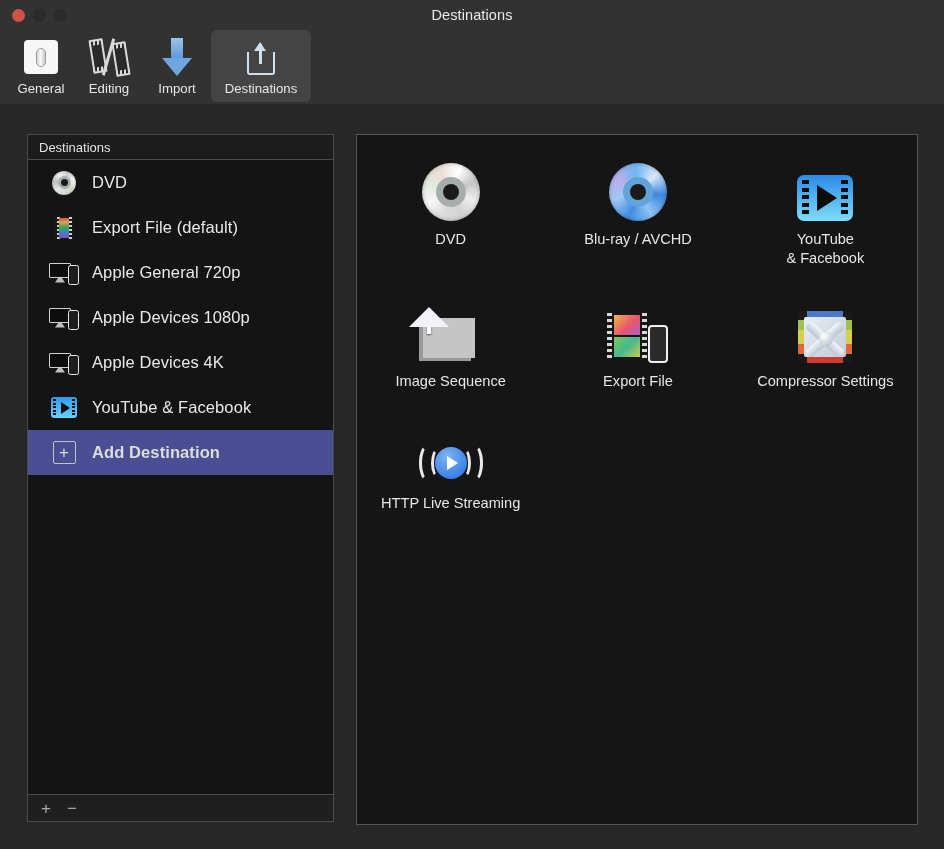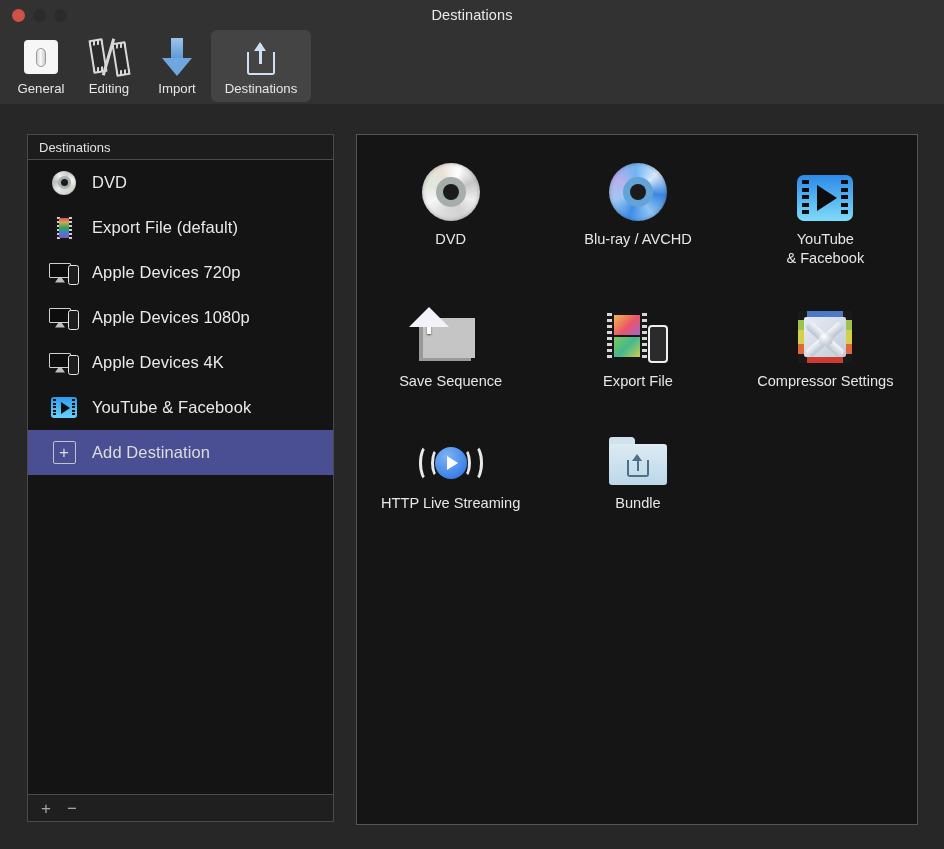--- a/index.html
+++ b/index.html
@@ -126,21 +126,21 @@
   .sb-list {
     flex:1; background:#141414; border:1px solid #4a4a4a; border-top:none;
     overflow:hidden;
   }
   .sb-row {
     height:45px; display:flex; align-items:center; gap:12px; padding-left:20px;
     cursor:default;
   }
   .sb-row.sel { background:#4a4f93; }
   .sb-row .rlbl { font-size:16.5px; color:#e9e9e9; letter-spacing:.1px; }
-  .sb-row.sel .rlbl { color:#dcdcdc; }
+  .sb-row.sel .rlbl { color:#dcdcdc;font-weight:bold; }
   .sb-ico { width:32px; display:flex; align-items:center; justify-content:center; }
   .sb-foot {
     height:27px; background:#1f1f1f; border:1px solid #4a4a4a; border-top:none;
     display:flex; align-items:center; gap:16px; padding-left:13px;
   }
   .pm { color:#a8a8a8; font-size:17px; line-height:1; cursor:default; }
 
   
   .disc-sm {
     width:24px;height:24px;border-radius:50%;
@@ -458,21 +458,21 @@
       </div>
 
       <div class="sb-row">
         <span class="sb-ico">
           <span class="dev-sm">
               <span class="mon"></span>
               <span class="stand"></span>
               <span class="phone"></span>
             </span>
         </span>
-        <span class="rlbl">Apple Devices 720p</span>
+        <span class="rlbl">Apple General 720p</span>
       </div>
 
       <div class="sb-row">
         <span class="sb-ico">
           <span class="dev-sm">
               <span class="mon"></span>
               <span class="stand"></span>
               <span class="phone"></span>
             </span>
         </span>
@@ -547,21 +547,21 @@
 
 
       <div class="cell">
         <span class="art">
           <span class="stackwrap">
             <span class="s1"></span>
               <span class="s2"></span>
             <span class="top"><span class="photo"><span class="scene"></span></span></span>
           </span>
         </span>
-        <span class="cap">Save Sequence</span>
+        <span class="cap">Image Sequence</span>
       </div>
 
       <div class="cell">
         <span class="art">
           <span class="expfile">
             <span class="fl">
                 <span class="f1"></span>
                 <span class="f2"></span>
               </span>
             <span class="ph"></span>
@@ -595,31 +595,16 @@
             <span class="circ">
                 <span class="tri"></span>
               </span>
             <span class="arc r1"></span>
               <span class="arc r2"></span>
           </span>
         </span>
         <span class="cap">HTTP Live Streaming</span>
       </div>
 
-      <div class="cell">
-        <span class="art">
-          <span class="folder">
-            <span class="tab"></span>
-            <span class="bodyf">
-              <span class="sh">
-                  <span class="bx"></span>
-                  <span class="st"></span>
-                  <span class="ah"></span>
-                </span>
-            </span>
-          </span>
-        </span>
-        <span class="cap">Bundle</span>
-      </div>
 
     </div>
   </div>
 </div>
 
 </body></html>

